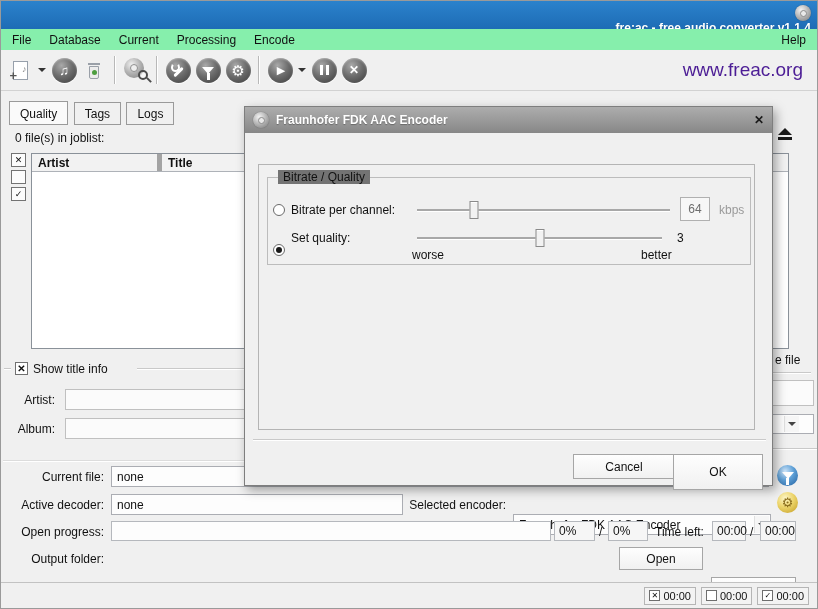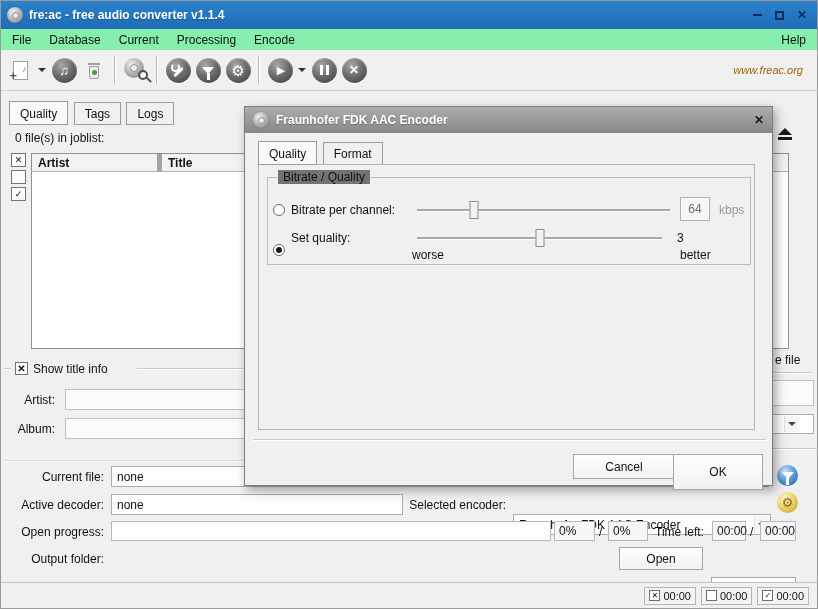--- a/index.html
+++ b/index.html
@@ -8,21 +8,21 @@
     font-family:"Liberation Sans",sans-serif;font-size:12px;color:#111;
     overflow:hidden;border:1px solid #9a9a9a;box-sizing:border-box;
   }
   *{box-sizing:border-box;}
   .abs{position:absolute;}
 
   
   .titlebar{
     position:absolute;left:0;top:0;width:100%;height:28px;
     background:linear-gradient(180deg,#2b82cc,#1d6cb5);
-    display:flex;align-items:center;padding:12px 6px;color:#fff;
+    display:flex;align-items:flex-end;padding:4px 6px;color:#fff;flex-direction:column;
   }
   .titlebar .title{font-weight:bold;margin-left:6px;text-shadow:0 1px 1px rgba(0,0,0,.25);}
   .win-controls{margin-left:auto;display:flex;align-items:center;gap:13px;color:#0c2f5e;padding-right:4px;}
   .wc-min{width:9px;height:2px;background:#0c2f5e;}
   .wc-max{width:9px;height:9px;border:2px solid #0c2f5e;}
   .wc-close{font-weight:bold;font-size:12px;line-height:1;}
 
   
   .disc{width:16px;height:16px;border-radius:50%;
     background:radial-gradient(circle at 38% 32%,#f4f4f4,#b9b9b9 45%,#848484 90%);
@@ -66,21 +66,21 @@
   .trash{width:14px;height:17px;position:relative;margin-top:3px;}
   .trash .lid{position:absolute;left:1px;top:0;width:12px;height:2px;background:#9aa0a8;}
   .trash .body{position:absolute;left:2px;top:3px;width:10px;height:13px;background:#ececec;border:1px solid #9aa0a8;border-radius:0 0 2px 2px;}
   .trash .dot{position:absolute;left:5px;top:7px;width:5px;height:5px;border-radius:50%;background:#4d9e3f;}
   .cddb{position:relative;width:24px;height:24px;}
   .cddb .cd{position:absolute;left:0;top:0;width:20px;height:20px;border-radius:50%;
     background:radial-gradient(circle at 38% 32%,#f0f0f0,#b5b5b5 45%,#878787 90%);}
   .cddb .cd::after{content:"";position:absolute;left:50%;top:50%;width:6px;height:6px;margin:-4px 0 0 -4px;border-radius:50%;background:#eee;border:1px solid #909090;}
   .cddb .lens{position:absolute;right:0;bottom:2px;width:10px;height:10px;border:2px solid #4c4c4c;border-radius:50%;background:rgba(255,255,255,.55);}
   .cddb .handle{position:absolute;right:-2px;bottom:-1px;width:2px;height:6px;background:#4c4c4c;transform:rotate(-45deg);}
-  .freac-link{margin-left:auto;color:#a16207;padding-right:10px;font-size:11px;font-style:italic;}
+  .freac-link{margin-left:auto;color:#4c1d95;padding-right:10px;font-size:19px;}
 
   
   .tab{display:inline-block;padding:4px 10px 3px;border:1px solid #9a9a9a;background:#f0f0f0;margin-right:2px;position:relative;}
   .tab.selected{background:#fafafa;z-index:2;padding-top:5px;}
 
   
   .sel-box{position:absolute;width:15px;height:14px;background:#fcfcfc;border:1px solid #737373;
     display:flex;align-items:center;justify-content:center;font-size:9px;line-height:1;color:#111;}
   .jl-table{position:absolute;left:30px;top:152px;width:758px;height:196px;background:#fff;border:1px solid #8a9199;}
   .jl-header{display:flex;height:18px;background:#f2f2f2;border-bottom:1px solid #aeb2b8;font-weight:bold;}
@@ -331,24 +331,20 @@
     </div>
   </div>
 
   <div class="dialog">
     <div class="dlg-titlebar">
       <div class="disc"></div>
       <span class="t">Fraunhofer FDK AAC Encoder</span>
       <span class="dlg-close">✕</span>
     </div>
 
-    <div class="abs" style="left:13px;top:34px;">
-      <span class="tab selected">Quality</span>
-      <span class="tab">Format</span>
-    </div>
 
     <div class="tab-page"></div>
 
     <div class="groupbox">
       <span class="gb-title">Bitrate / Quality</span>
     </div>
 
     <div class="radio abs" style="left:28px;top:97px;"></div>
     <div class="abs" style="left:46px;top:96px;">Bitrate per channel:</div>
     <div class="slider abs" style="left:172px;top:94px;width:253px;">
@@ -360,20 +356,20 @@
 
     <div class="radio checked abs" style="left:28px;top:125px;"></div>
     <div class="abs" style="left:46px;top:124px;">Set quality:</div>
     <div class="slider abs" style="left:172px;top:122px;width:245px;">
       <div class="track"></div>
       <div class="thumb" style="left: 50%;"></div>
     </div>
     <div class="abs" style="left:432px;top:124px;">3</div>
 
     <div class="abs" style="left:167px;top:141px;">worse</div>
-    <div class="abs" style="left:435px;top:141px;">better</div>
+    <div class="abs" style="left:396px;top:141px;">better</div>
 
     <div class="hline abs" style="left:8px;top:332px;width:513px;"></div>
     <div class="btn abs" style="left:328px;top:347px;width:102px;height:25px;">Cancel</div>
     <div class="btn abs" style="left:428px;top:347px;width:90px;height:36px;">OK</div>
   </div>
 
 </div>
 
 </body></html>

